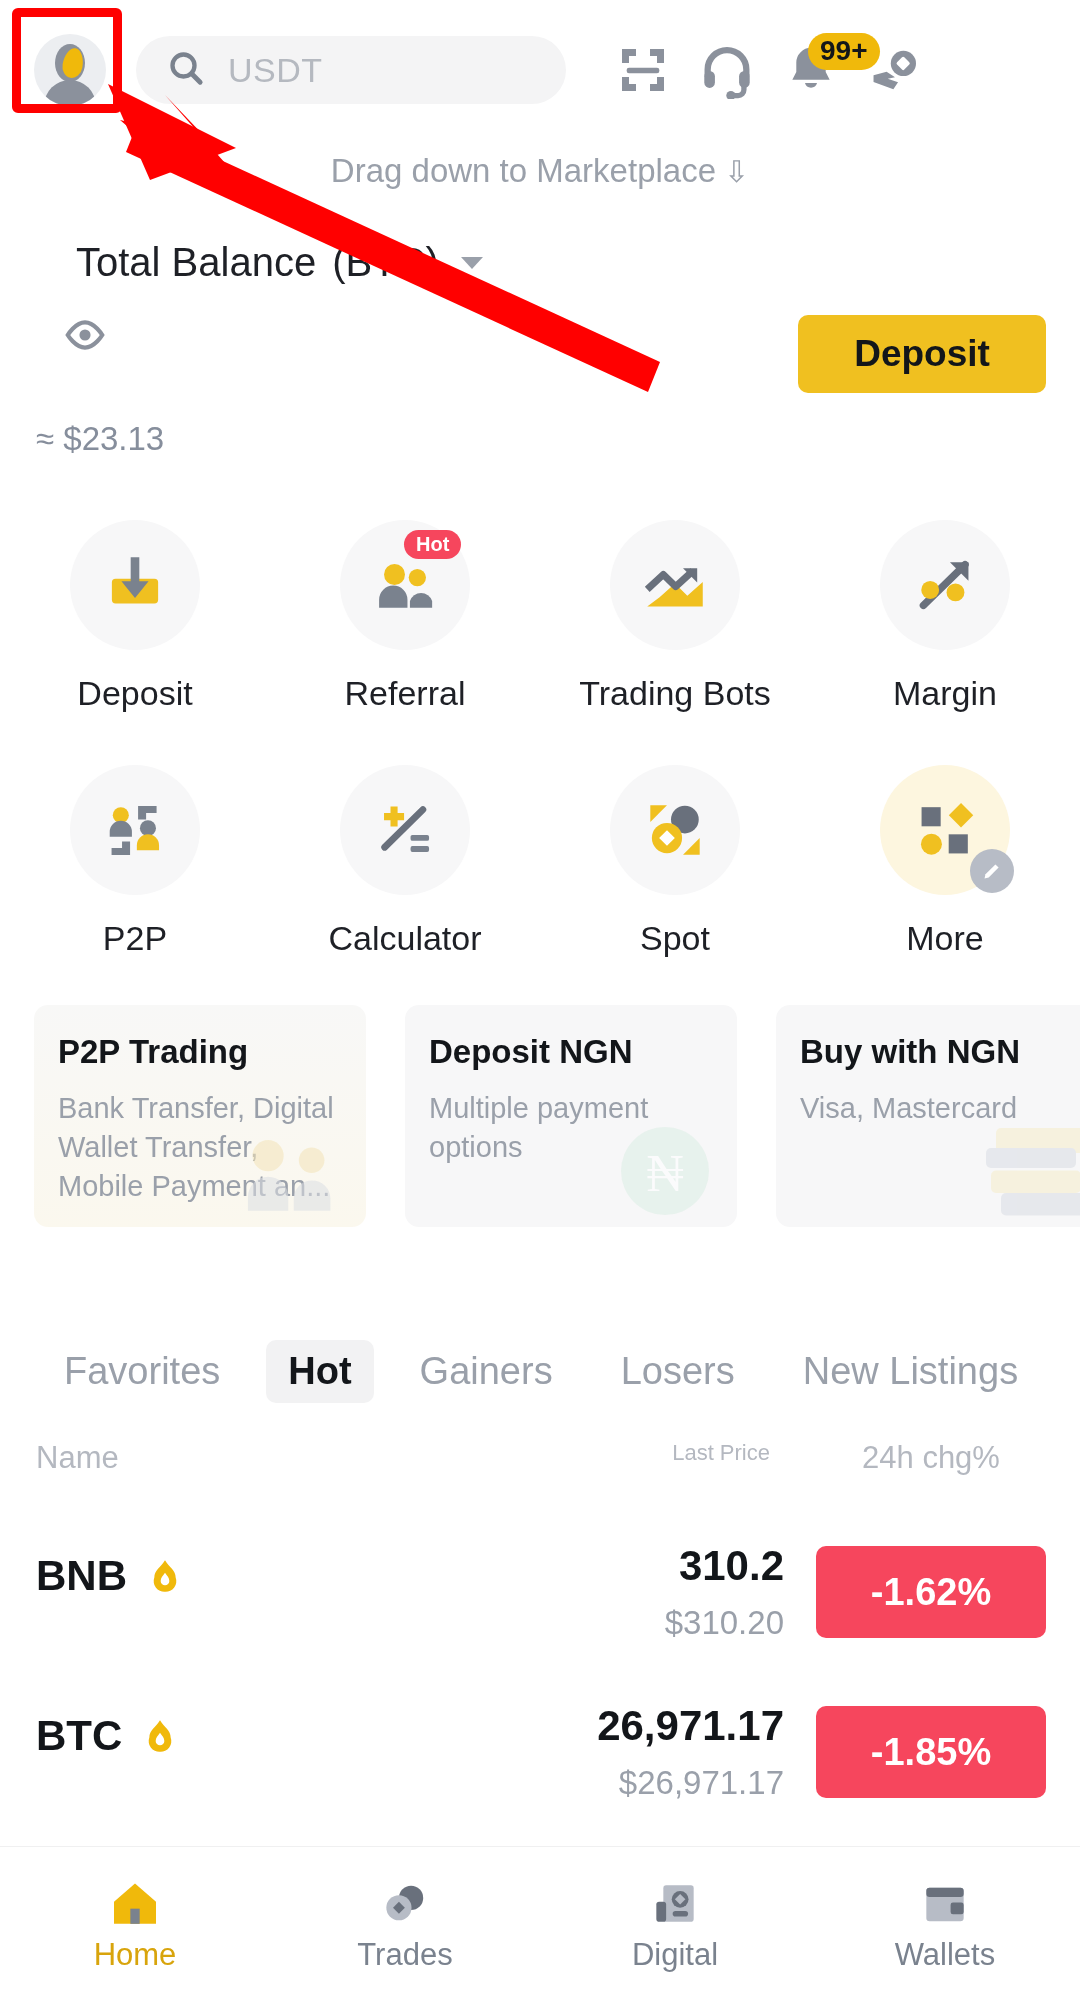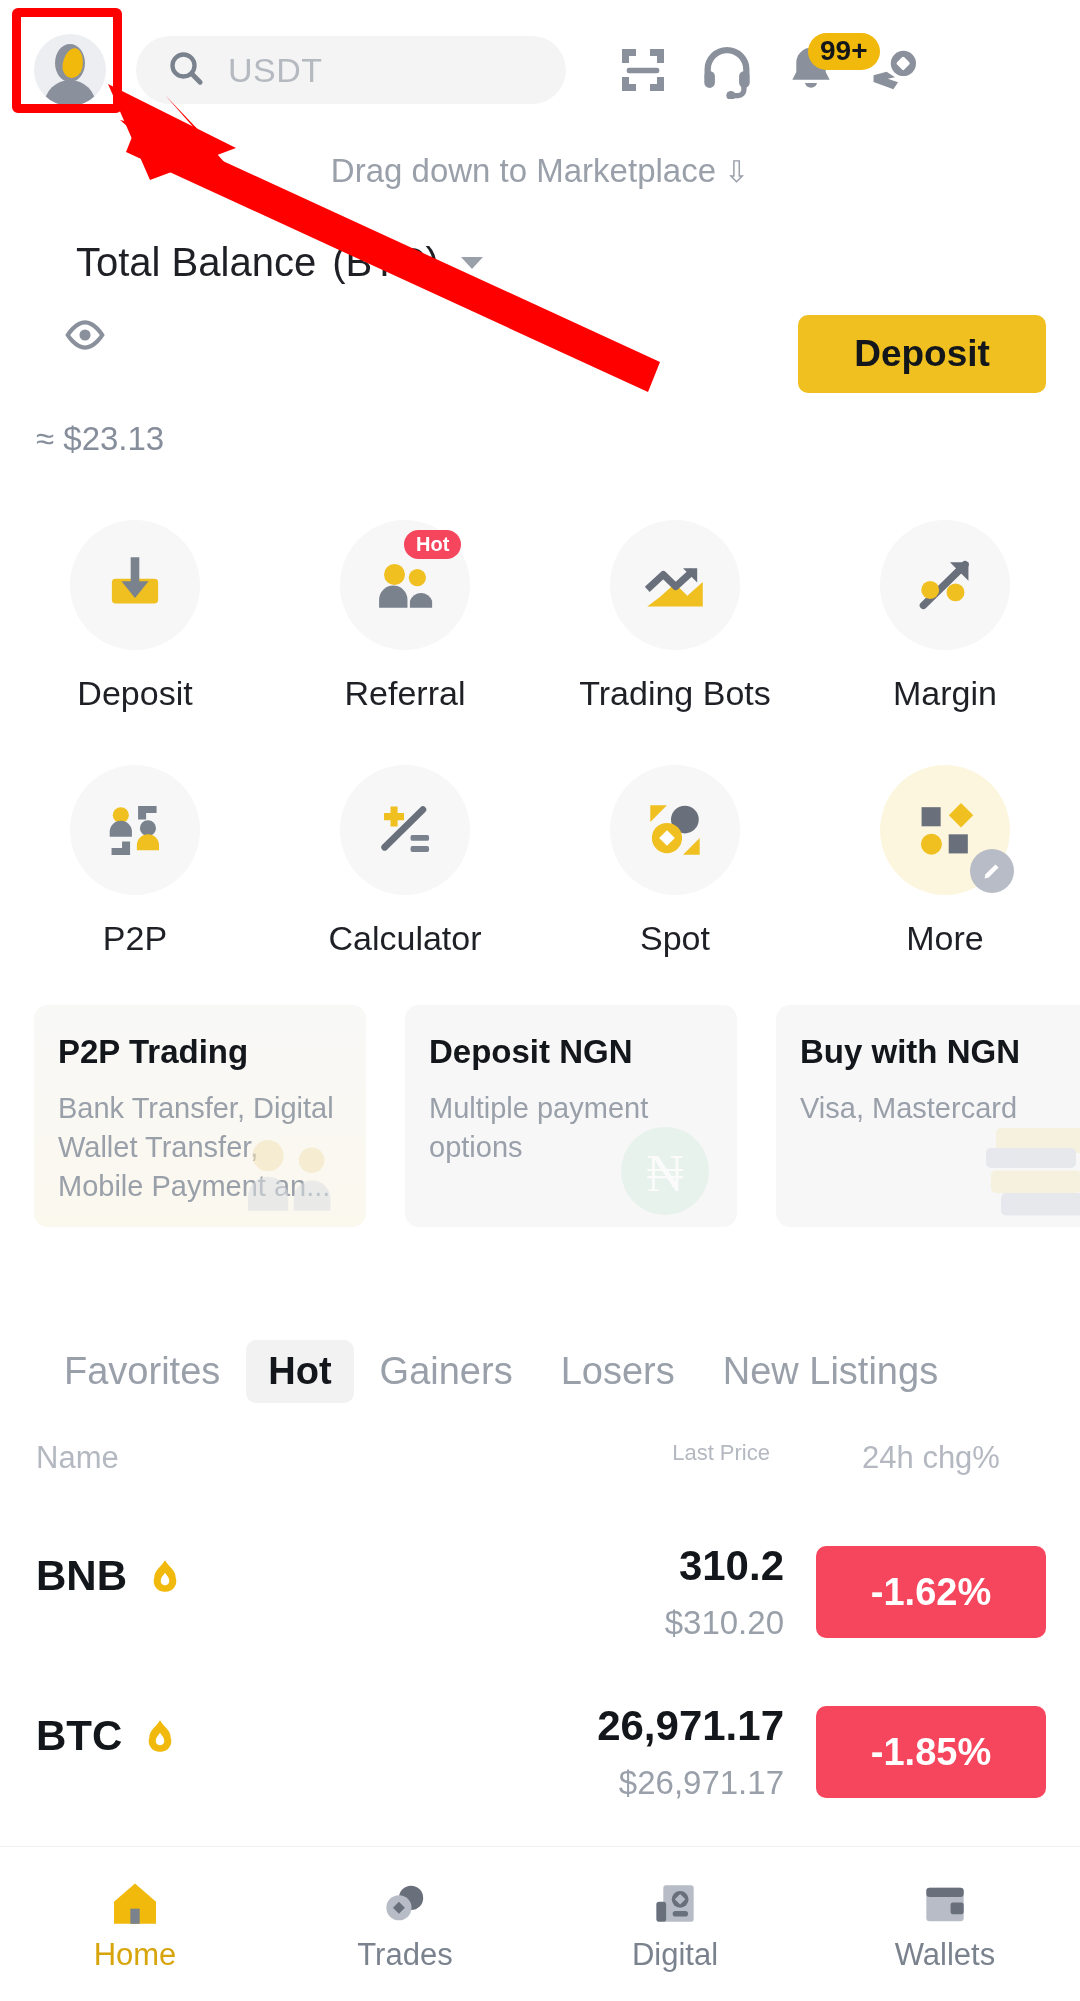--- a/index.html
+++ b/index.html
@@ -96,21 +96,21 @@
     position:relative; overflow:hidden; }
   .promo.p1 { background:linear-gradient(180deg,#f8f8f7 0%,#fbf8ee 100%); }
   .promo.p2 { background:#f7f7f8; }
   .promo.p3 { background:#f7f7f8; }
   .promo-title { font-size:33px; font-weight:bold; color:#13161a; margin-bottom:18px; }
   .promo-sub { font-size:29px; color:#9aa0aa; line-height:1.35; }
   .promo-art { position:absolute; right:10px; bottom:-6px; opacity:.55; }
 
   
   .tabs { position:absolute; top:1340px; left:0; width:1080px;
-    display:flex; align-items:center; padding-left:42px; gap:4px; }
+    display:flex; align-items:center; padding-left:42px; gap:24px; }
   .tab { font-size:38px; color:#9aa0aa; padding:10px 22px; border-radius:10px; white-space:nowrap; }
   .tab.active { color:#13161a; font-weight:bold; background:#f2f2f3; }
 
   
   .thead { position:absolute; top:1440px; left:0; width:1080px; height:60px; }
   .th-name { position:absolute; left:36px; font-size:31px; color:#b4b8c0; }
   .th-price { position:absolute; left:610px; width:160px; text-align:right; font-size:22px; color:#b4b8c0; }
   .th-chg { position:absolute; right:34px; width:230px; text-align:center; font-size:31px; color:#b4b8c0; }
 
   .mrow { position:absolute; left:0; width:1080px; height:160px; }

